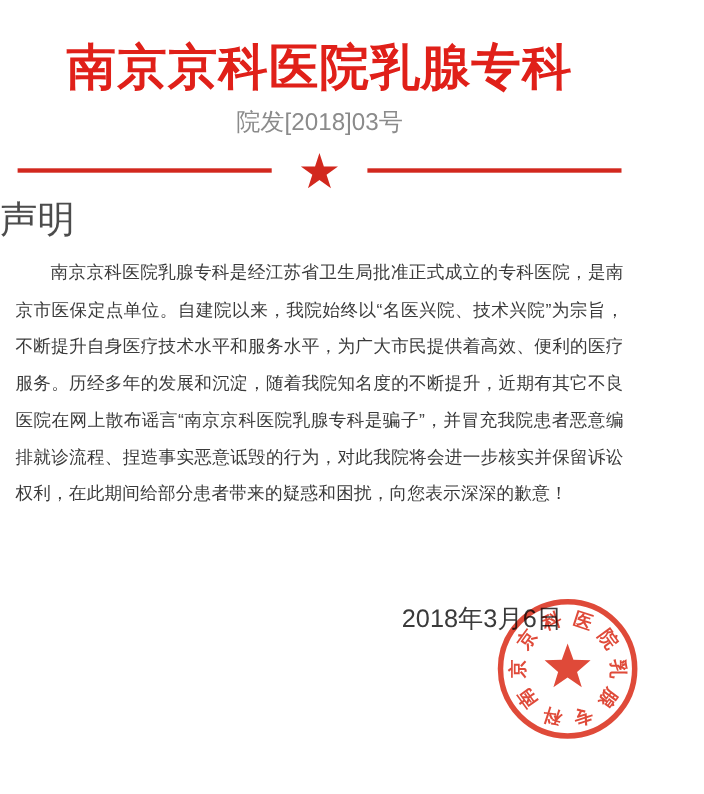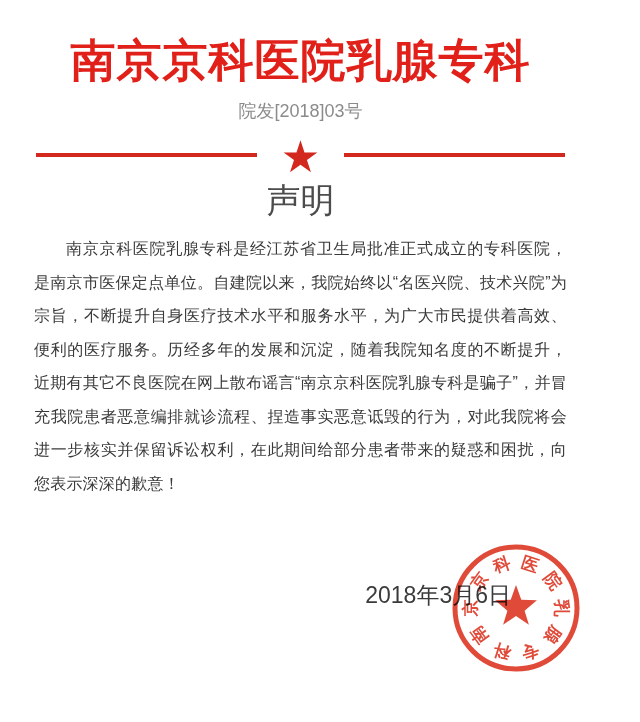--- a/index.html
+++ b/index.html
@@ -7,36 +7,35 @@
   body {
     font-family: "Liberation Sans", "DejaVu Sans", sans-serif;
     width: 640px;
   }
   .doc {
     position: relative;
     width: 581px;
     height: 722px;
     background: #ffffff;
     overflow: hidden;
-    padding-left: 20px;
   }
   .title {
     margin-top: 34px;
     text-align: center;
     font-family: "Liberation Serif", "DejaVu Serif", serif;
     font-weight: bold;
     font-size: 45px;
     line-height: 54px;
     color: #e02019;
     letter-spacing: 1px;
   }
   .doc-number {
     margin-top: 8px;
     text-align: center;
-    font-size: 18px;
+    font-size: 22px;
     line-height: 30px;
     color: #8b8b8b;
   }
   .divider {
     margin-top: 8px;
     height: 42px;
     display: flex;
     align-items: center;
     padding: 0 16px;
   }
@@ -47,21 +46,21 @@
   }
   .divider .star {
     color: #d2281e;
     font-size: 44px;
     line-height: 42px;
     margin: 0 24px;
     transform: translateY(2px);
   }
   .statement-heading {
     margin-top: 4px;
-    text-align: center;
+    text-align: left;
     font-size: 34px;
     line-height: 40px;
     font-weight: 500;
     color: #4c4c4c;
   }
   .statement-body {
     margin: 12px 14px 0 14px;
     font-size: 16px;
     line-height: 33.5px;
     color: #3a3a3a;

